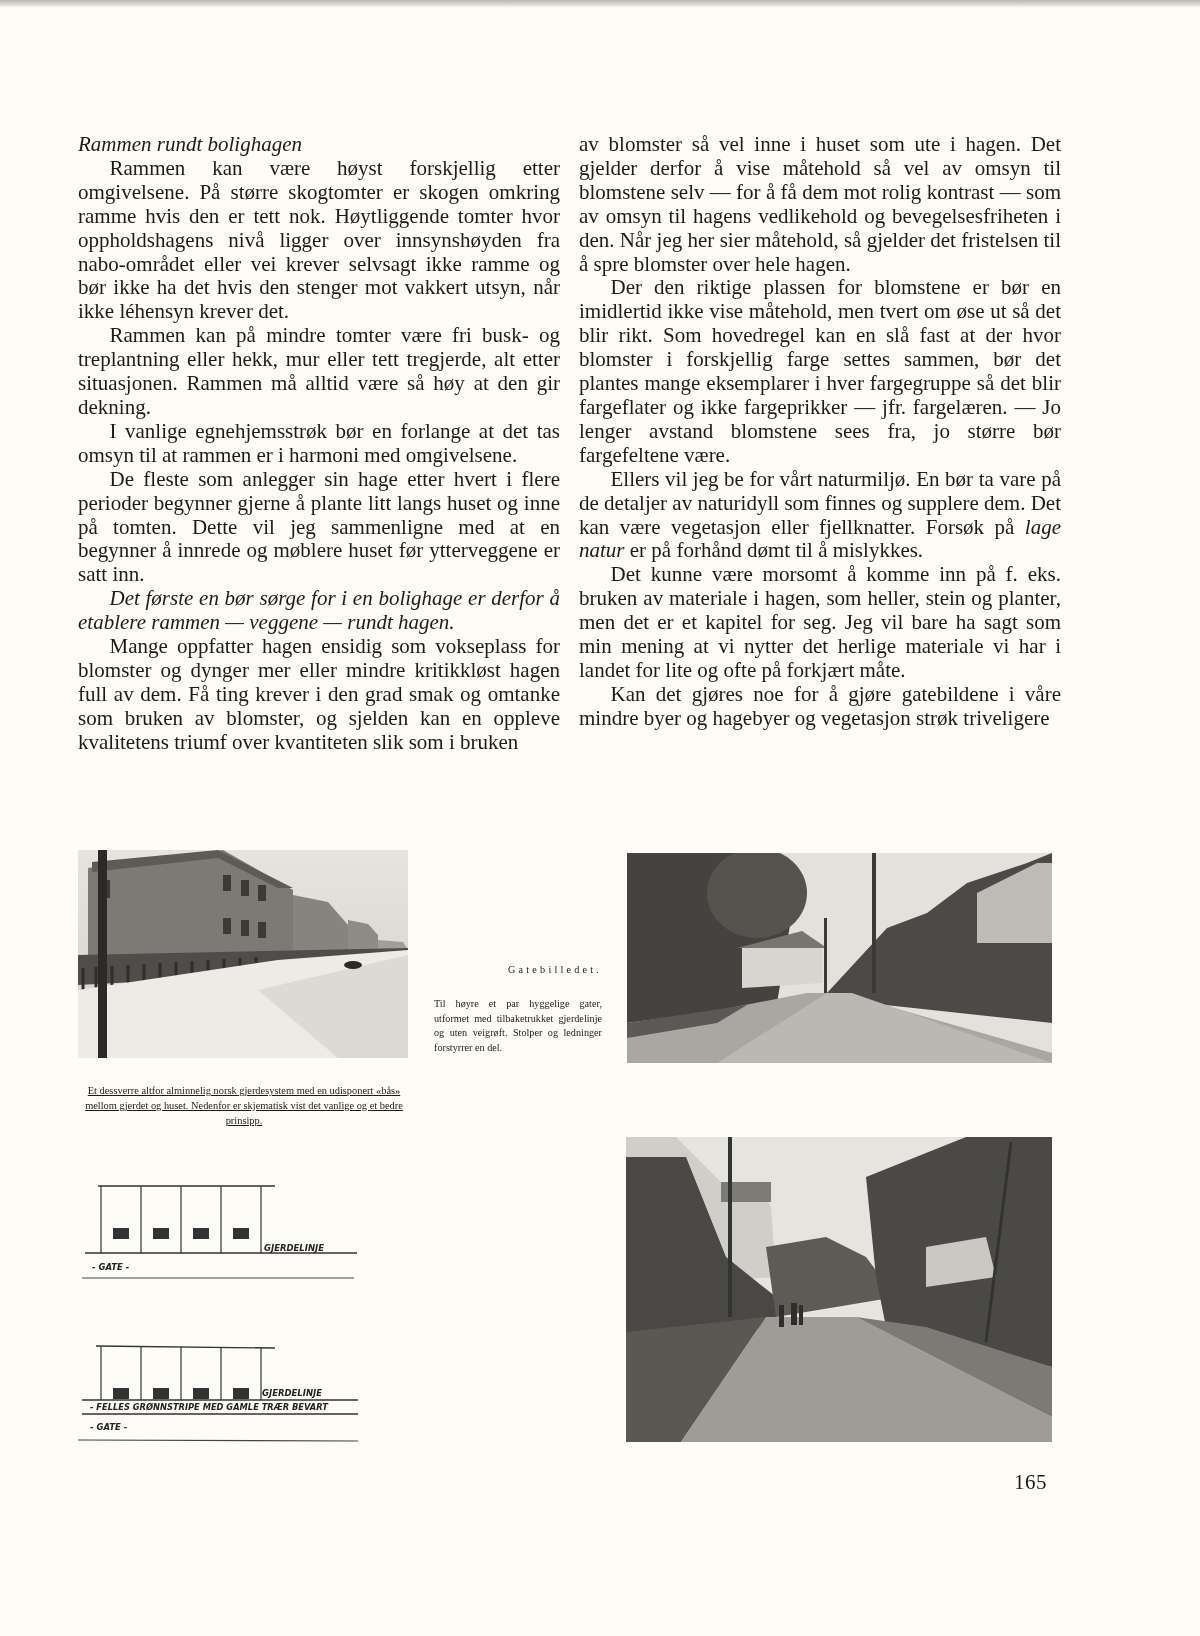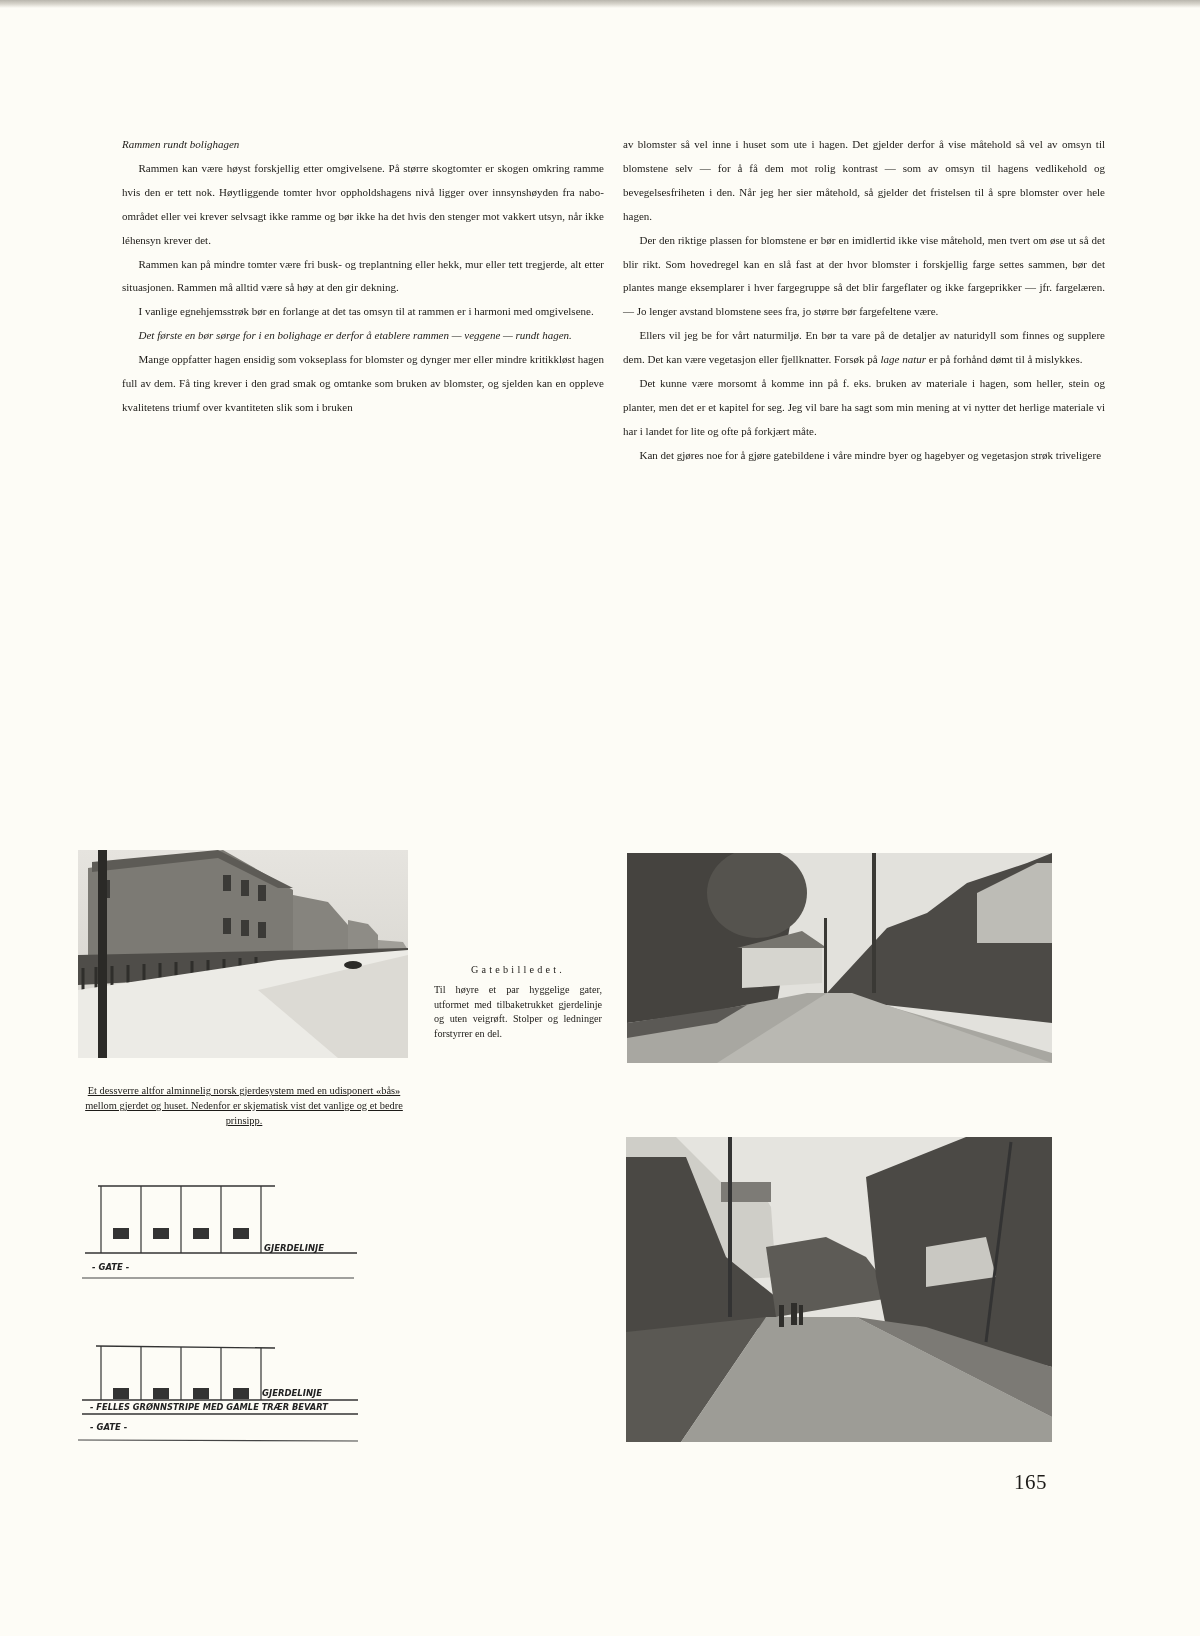--- a/index.html
+++ b/index.html
@@ -8,23 +8,22 @@
       background: #fdfcf6;
       font-family: "Liberation Serif", "DejaVu Serif", serif;
       color: #1d1b18;
     }
     .top-edge {
       position: absolute; left: 0; top: 0; width: 1200px; height: 8px;
       background: linear-gradient(to bottom, #b9b6ad 0%, #d8d5cc 50%, #fdfcf6 100%);
     }
     .col {
       position: absolute; top: 133px; width: 482px;
-      font-size: 11px; line-height: 23.9px;
+      font-size: 21px; line-height: 23.9px;
       text-align: justify;
-      margin-left: 44px;
     }
     .col-left { left: 78px; }
     .col-right { left: 579px; }
     .col p { margin: 0; text-indent: 0; }
     .col p.ind { text-indent: 1.5em; }
     .col .it { font-style: italic; }
     .col p.lead-it { font-style: italic; text-align: left; }
     .col .heading { font-weight: bold; margin-top: 24px; text-align: left; }
 
     .photo {
@@ -33,21 +32,21 @@
     }
     .photo svg { display: block; width: 100%; height: 100%; }
     #photo-1 { left: 78px; top: 850px; width: 330px; height: 208px; }
     #photo-2 { left: 627px; top: 853px; width: 425px; height: 210px; }
     #photo-3 { left: 626px; top: 1137px; width: 426px; height: 305px; }
 
     .caption-right {
       position: absolute; left: 434px; top: 963px; width: 168px;
       font-size: 10.2px; line-height: 14.4px; text-align: justify;
     }
-    .caption-right .cap-title { letter-spacing: 3.2px; margin-bottom: 6px; text-align: center; }
+    .caption-right .cap-title { letter-spacing: 3.2px; margin-bottom: 20px; text-align: right; }
     .caption-left {
       position: absolute; left: 74px; top: 1083px; width: 340px;
       font-size: 10.4px; line-height: 15px; text-align: center; text-decoration: underline;
     }
 
     .diagram { position: absolute; }
     #diagram-1 { left: 70px; top: 1170px; width: 300px; height: 130px; }
     #diagram-2 { left: 70px; top: 1330px; width: 300px; height: 140px; }
     .diagram svg { display: block; width: 100%; height: 100%; overflow: visible; }
     .hand { font-family: "DejaVu Sans", sans-serif; font-style: italic; font-weight: bold; fill: #222; }
@@ -60,20 +59,21 @@
 </head>
 <body>
 
 <div class="top-edge"></div>
 
 <div class="col col-left">
   <p class="lead-it">Rammen rundt bolighagen</p>
   <p class="ind">Rammen kan være høyst forskjellig etter omgivelsene. På større skogtomter er skogen omkring ramme hvis den er tett nok. Høytliggende tomter hvor oppholdshagens nivå ligger over innsynshøyden fra nabo-området eller vei krever selvsagt ikke ramme og bør ikke ha det hvis den stenger mot vakkert utsyn, når ikke léhensyn krever det.</p>
   <p class="ind">Rammen kan på mindre tomter være fri busk- og treplantning eller hekk, mur eller tett tregjerde, alt etter situasjonen. Rammen må alltid være så høy at den gir dekning.</p>
   <p class="ind">I vanlige egnehjemsstrøk bør en forlange at det tas omsyn til at rammen er i harmoni med omgivelsene.</p>
+  <p class="ind">De fleste som anlegger sin hage etter hvert i flere perioder begynner gjerne å plante litt langs huset og inne på tomten. Dette vil jeg sammenligne med at en begynner å innrede og møblere huset før ytterveggene er satt inn.</p>
   <p class="ind it">Det første en bør sørge for i en bolighage er derfor å etablere rammen — veggene — rundt hagen.</p>
   <p class="ind">Mange oppfatter hagen ensidig som vokseplass for blomster og dynger mer eller mindre kritikkløst hagen full av dem. Få ting krever i den grad smak og omtanke som bruken av blomster, og sjelden kan en oppleve kvalitetens triumf over kvantiteten slik som i bruken</p>
 </div>
 
 <div class="col col-right">
   <p>av blomster så vel inne i huset som ute i hagen. Det gjelder derfor å vise måtehold så vel av omsyn til blomstene selv — for å få dem mot rolig kontrast — som av omsyn til hagens vedlikehold og bevegelsesfriheten i den. Når jeg her sier måtehold, så gjelder det fristelsen til å spre blomster over hele hagen.</p>
   <p class="ind">Der den riktige plassen for blomstene er bør en imidlertid ikke vise måtehold, men tvert om øse ut så det blir rikt. Som hovedregel kan en slå fast at der hvor blomster i forskjellig farge settes sammen, bør det plantes mange eksemplarer i hver fargegruppe så det blir fargeflater og ikke fargeprikker — jfr. fargelæren. — Jo lenger avstand blomstene sees fra, jo større bør fargefeltene være.</p>
   <p class="ind"><span>Ellers vil jeg be for vårt naturmiljø. En bør ta vare på de detaljer av naturidyll som finnes og supplere dem. Det kan være vegetasjon eller fjellknatter. Forsøk på </span><span class="it">lage natur</span><span> er på forhånd dømt til å mislykkes.</span></p>
   <p class="ind">Det kunne være morsomt å komme inn på f. eks. bruken av materiale i hagen, som heller, stein og planter, men det er et kapitel for seg. Jeg vil bare ha sagt som min mening at vi nytter det herlige materiale vi har i landet for lite og ofte på forkjært måte.</p>
   <p class="ind">Kan det gjøres noe for å gjøre gatebildene i våre mindre byer og hagebyer og vegetasjon strøk triveligere</p>

